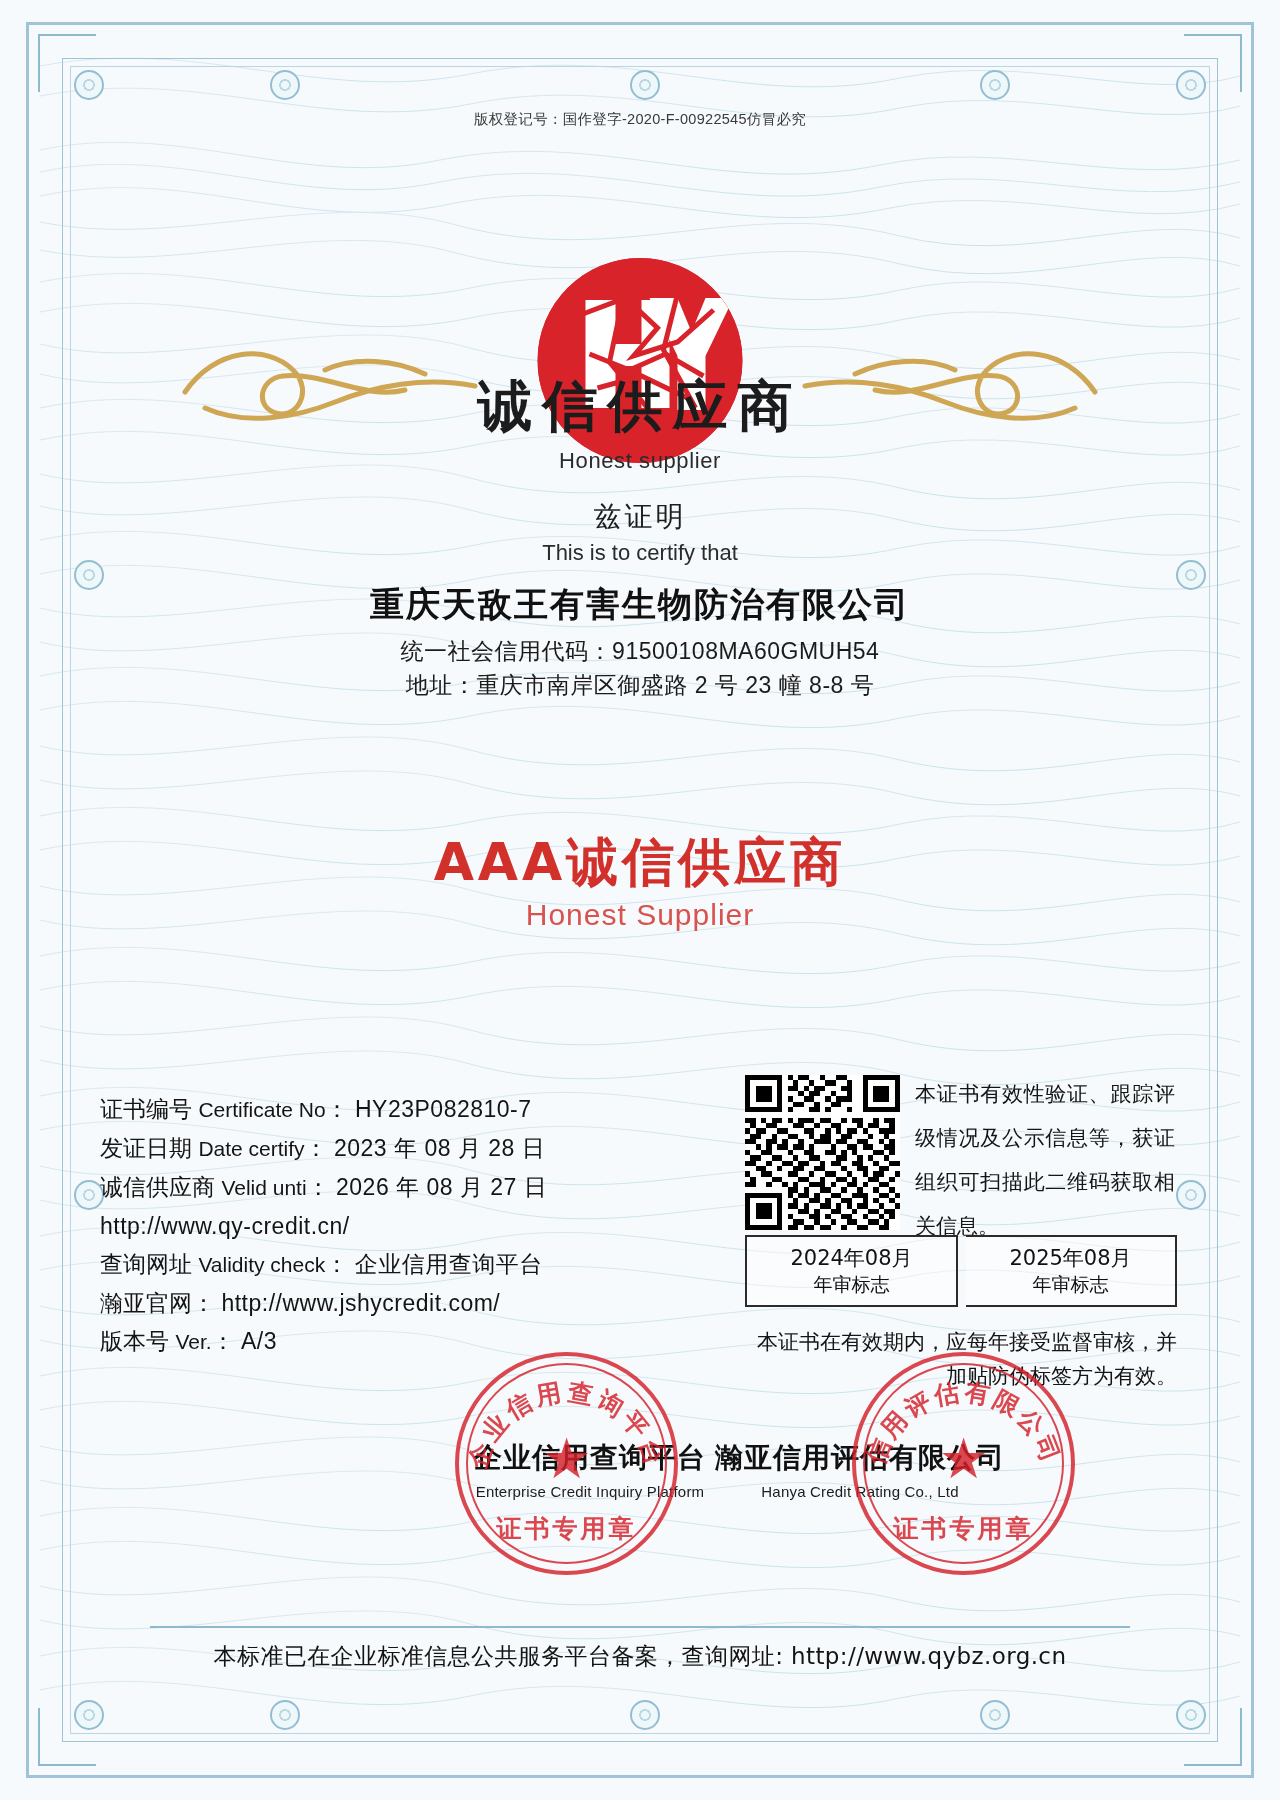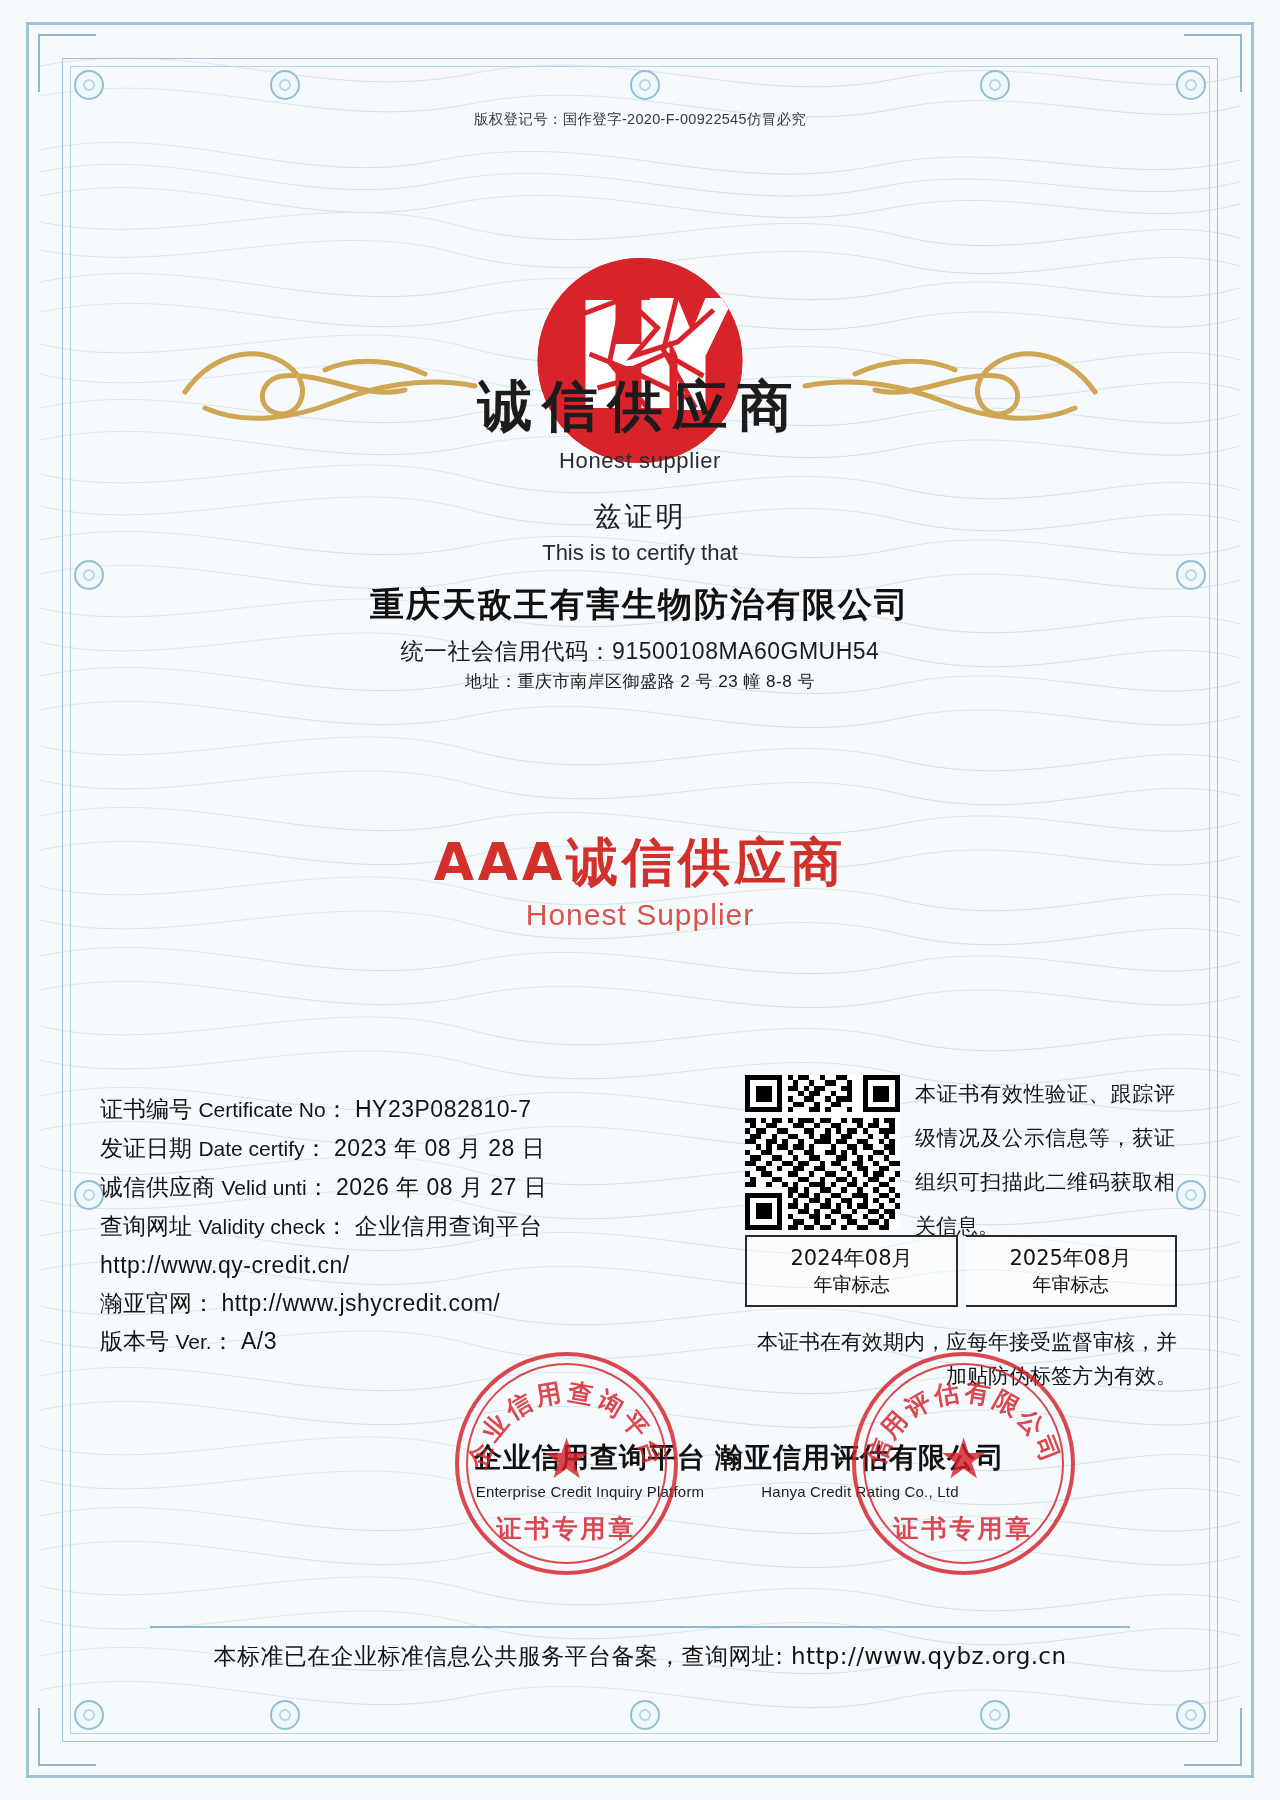--- a/index.html
+++ b/index.html
@@ -95,21 +95,21 @@
     position:absolute;top:582px;left:0;width:1280px;text-align:center;
     font-size:34px;font-weight:700;color:#111;letter-spacing:2px;
     font-family:"DejaVu Sans", sans-serif;
   }
   .credit-code{
     position:absolute;top:636px;left:0;width:1280px;text-align:center;
     font-size:23px;color:#1b1b1b;letter-spacing:.5px;
   }
   .address{
     position:absolute;top:670px;left:0;width:1280px;text-align:center;
-    font-size:17px;color:#1b1b1b;letter-spacing:.5px;
+    font-size:23px;color:#1b1b1b;letter-spacing:.5px;
   }
 
   .award-cn{
     position:absolute;top:828px;left:0;width:1280px;text-align:center;
     font-size:52px;font-weight:700;color:#d2302b;letter-spacing:4px;
     font-family:"DejaVu Sans", sans-serif;
   }
   .award-en{
     position:absolute;top:898px;left:0;width:1280px;text-align:center;
     font-size:30px;color:#d8534e;letter-spacing:1px;
@@ -348,26 +348,26 @@
       <span class="lbl-cn">发证日期</span>
       <span class="lbl-en">Date certify</span><span class="lbl-cn">：</span>
       <span class="val">2023 年 08 月 28 日</span>
     </div>
     <div class="detail-row">
       <span class="lbl-cn">诚信供应商</span>
       <span class="lbl-en">Velid unti</span><span class="lbl-cn">：</span>
       <span class="val">2026 年 08 月 27 日</span>
     </div>
     <div class="detail-row">
+      <span class="val">http://www.qy-credit.cn/</span>
+    </div>
+    <div class="detail-row">
       <span class="lbl-cn">查询网址</span>
       <span class="lbl-en">Validity check</span><span class="lbl-cn">：</span>
       <span class="val">企业信用查询平台</span>
-    </div>
-    <div class="detail-row">
-      <span class="val">http://www.qy-credit.cn/</span>
     </div>
     <div class="detail-row">
       <span class="lbl-cn">瀚亚官网</span><span class="lbl-cn">：</span>
       <span class="val">http://www.jshycredit.com/</span>
     </div>
     <div class="detail-row">
       <span class="lbl-cn">版本号</span>
       <span class="lbl-en">Ver.</span><span class="lbl-cn">：</span>
       <span class="val">A/3</span>
     </div>

